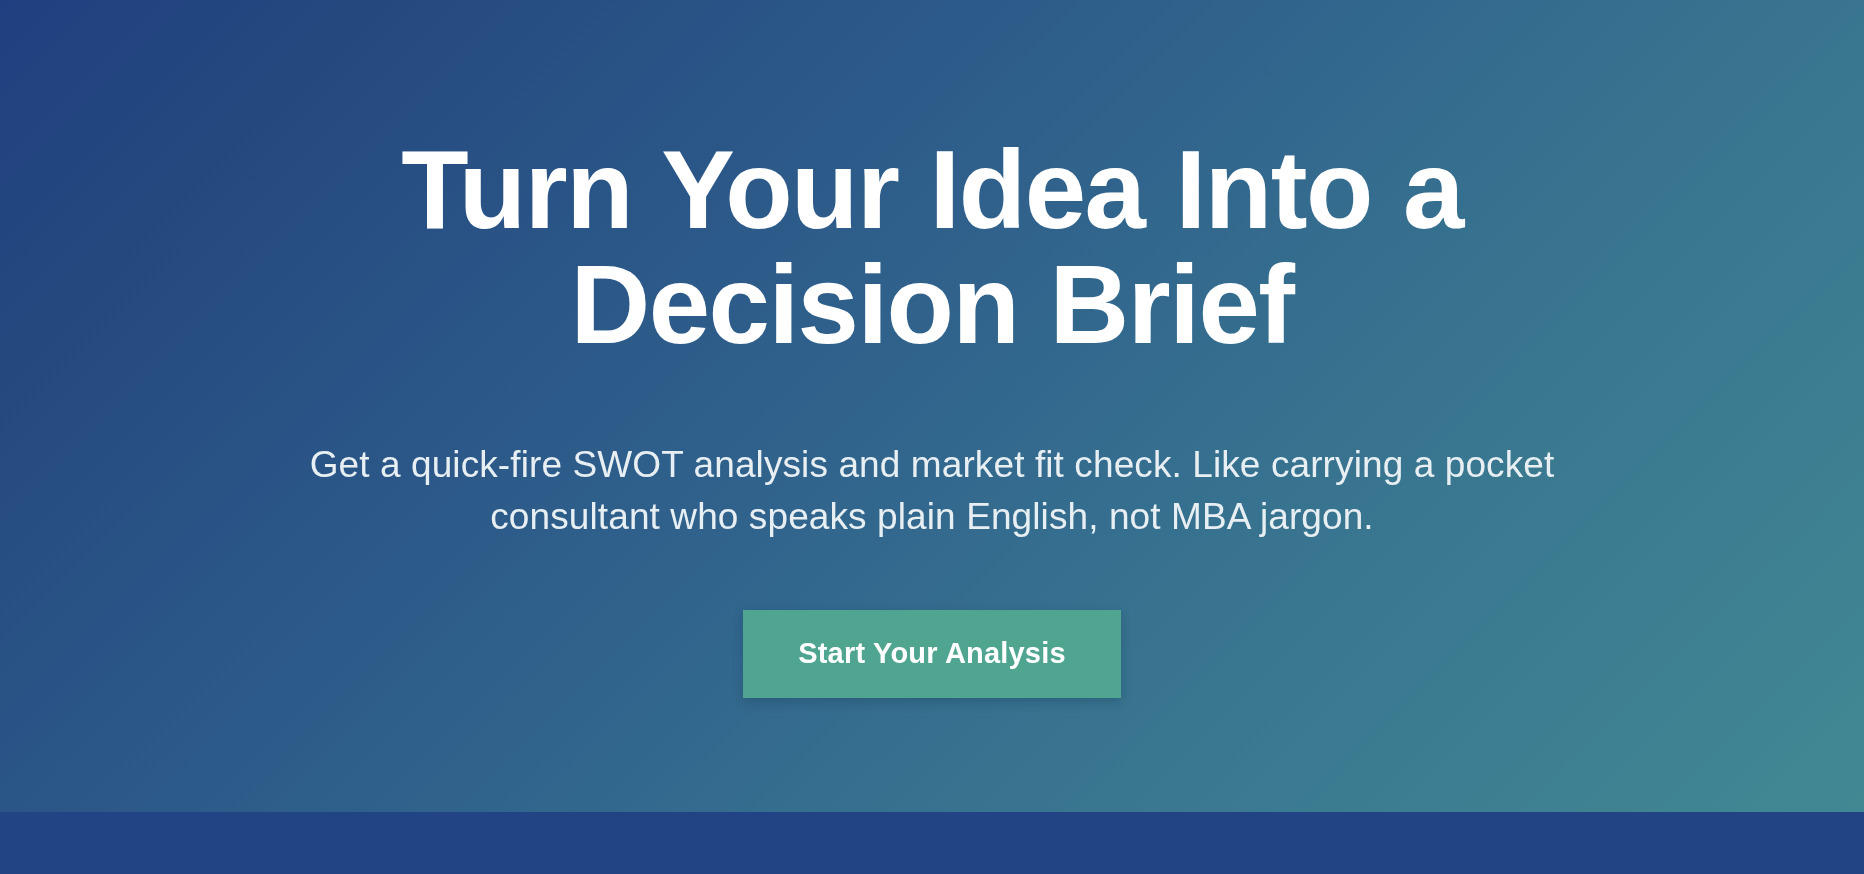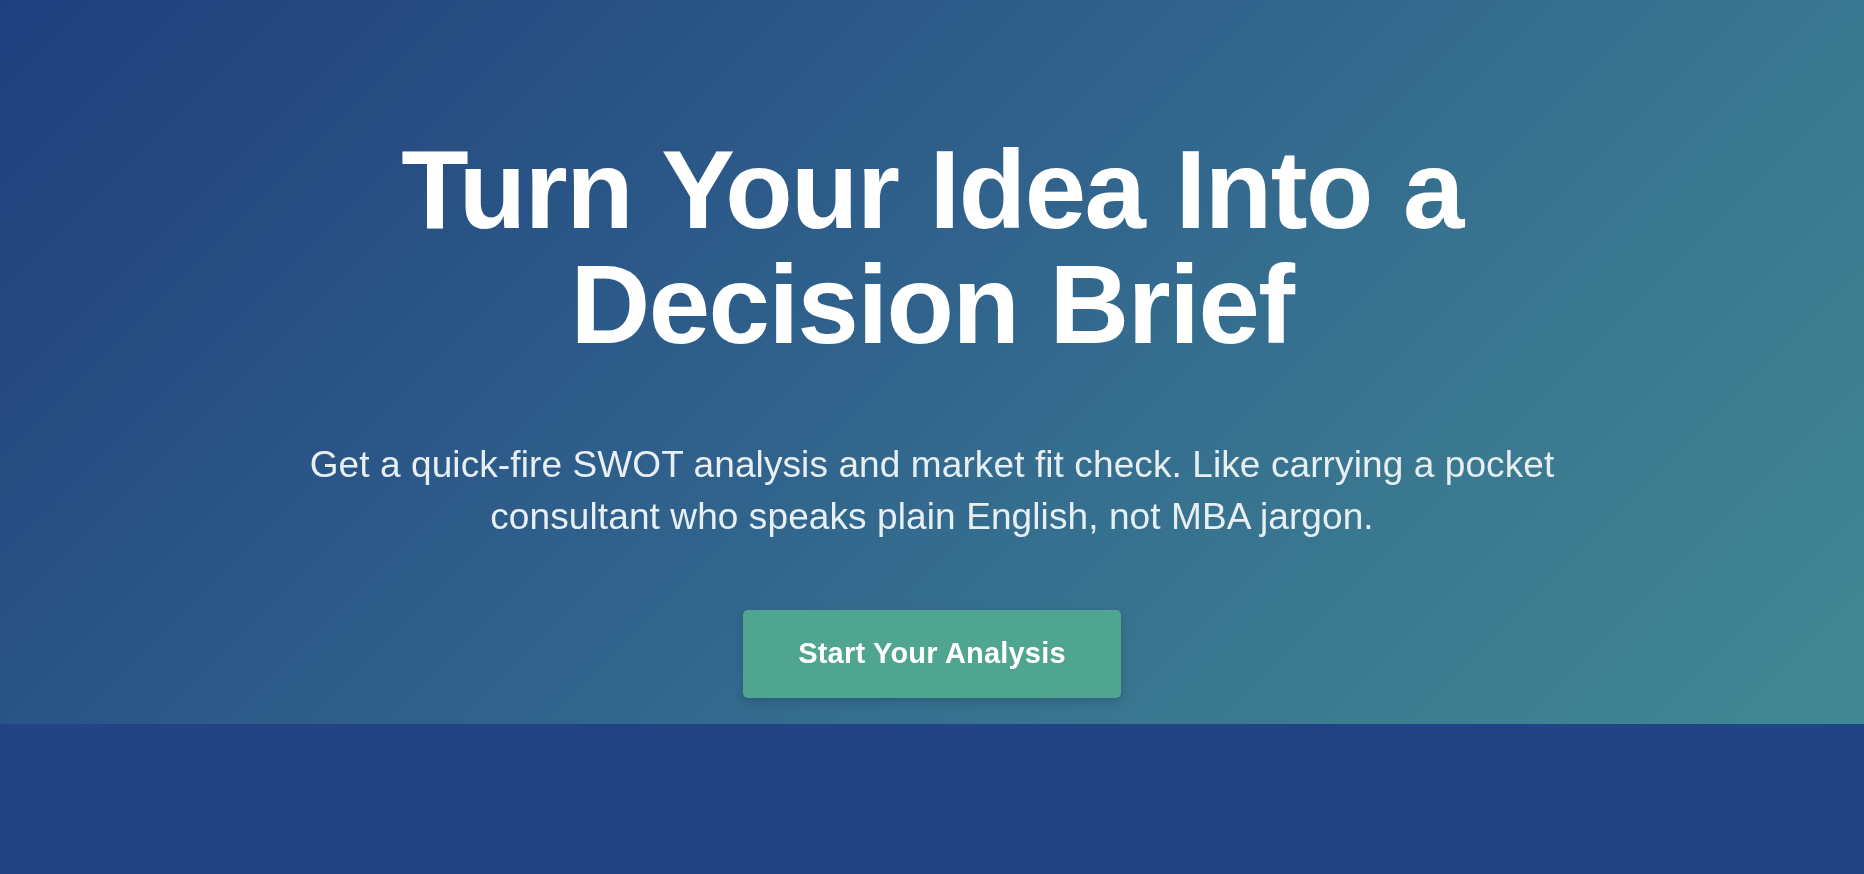--- a/index.html
+++ b/index.html
@@ -12,21 +12,21 @@
   }
 
   body {
     font-family: "Liberation Sans", sans-serif;
     background: #224485;
   }
 
   #hero-section {
     position: relative;
     width: 1864px;
-    height: 724px;
+    height: 812px;
     background-image: linear-gradient(135deg,
         #203f80 0%,
         #25497f 14%,
         #2a5587 30%,
         #30628c 46%,
         #356e8f 60%,
         #3a7890 74%,
         #3e8192 88%,
         #418893 100%);
     display: flex;
@@ -76,21 +76,21 @@
   }
 
   #cta-button {
     display: inline-flex;
     align-items: center;
     justify-content: center;
     min-width: 378px;
     height: 88px;
     padding: 0 34px;
     border: none;
-    border-radius: 5px;
+    border-radius: 0;
     background: #50a590;
     color: #ffffff;
     font-family: "Liberation Sans", sans-serif;
     font-weight: 700;
     font-size: 29px;
     letter-spacing: 0.2px;
     cursor: pointer;
     box-shadow: 0 4px 10px rgba(12, 40, 60, 0.22);
   }
 </style>

